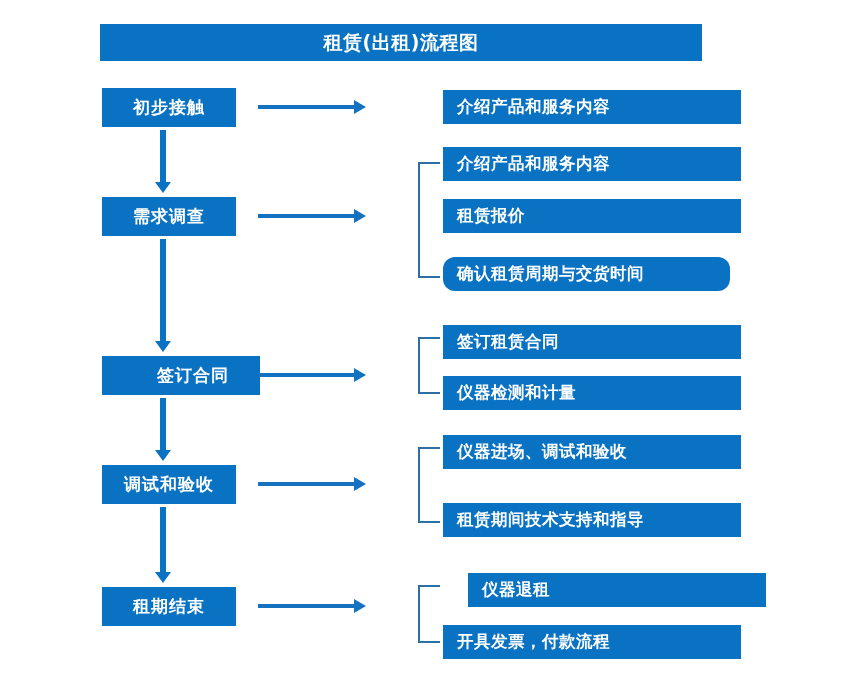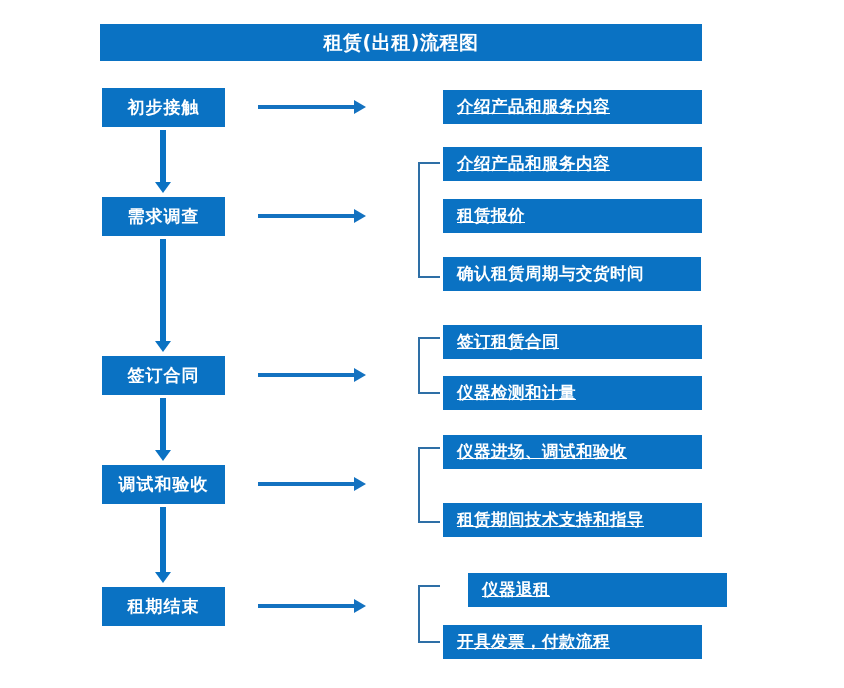--- a/index.html
+++ b/index.html
@@ -36,58 +36,58 @@
     align-items: center;
     justify-content: center;
     font-weight: bold;
     font-size: 19px;
     letter-spacing: 0.5px;
   }
 
   
   .stage-box {
     left: 102px;
-    width: 123px;
+    width: 134px;
     height: 39px;
     background: #0A72C3;
     color: #ffffff;
     display: flex;
     align-items: center;
     justify-content: center;
     font-weight: bold;
     font-size: 17px;
     letter-spacing: 1px;
   }
   .stage-1 { top: 76px; }
   .stage-2 { top: 185px; }
-  .stage-3 { top: 344px; }
+  .stage-3 { top: 344px; padding-left: 24px; }
   .stage-4 { top: 453px; }
   .stage-5 { top: 575px; }
 
   
   .detail-box {
     left: 443px;
     height: 34px;
     background: #0A72C3;
     color: #ffffff;
     display: flex;
     align-items: center;
     font-weight: bold;
     font-size: 16.5px;
     letter-spacing: 0.5px;
     padding-left: 14px;
     box-sizing: border-box;
   }
-  .w-narrow { width: 259px; text-decoration: underline; }
+  .w-narrow { width: 298px; }
   .w-wide   { width: 259px; }
 
   .d1  { top: 78px;  }
   .d2  { top: 135px; }
   .d3  { top: 187px; }
-  .d4  { top: 245px; width: 258px; }
+  .d4  { top: 245px; width: 287px; border-radius: 12px; }
   .d5  { top: 313px; }
   .d6  { top: 364px; }
   .d7  { top: 423px; }
   .d8  { top: 491px; }
   .d9  { top: 561px; margin-left: 25px; }
   .d10 { top: 613px; }
 
   
   .v-arrow { width: 16px; }
   .v-arrow .shaft {

